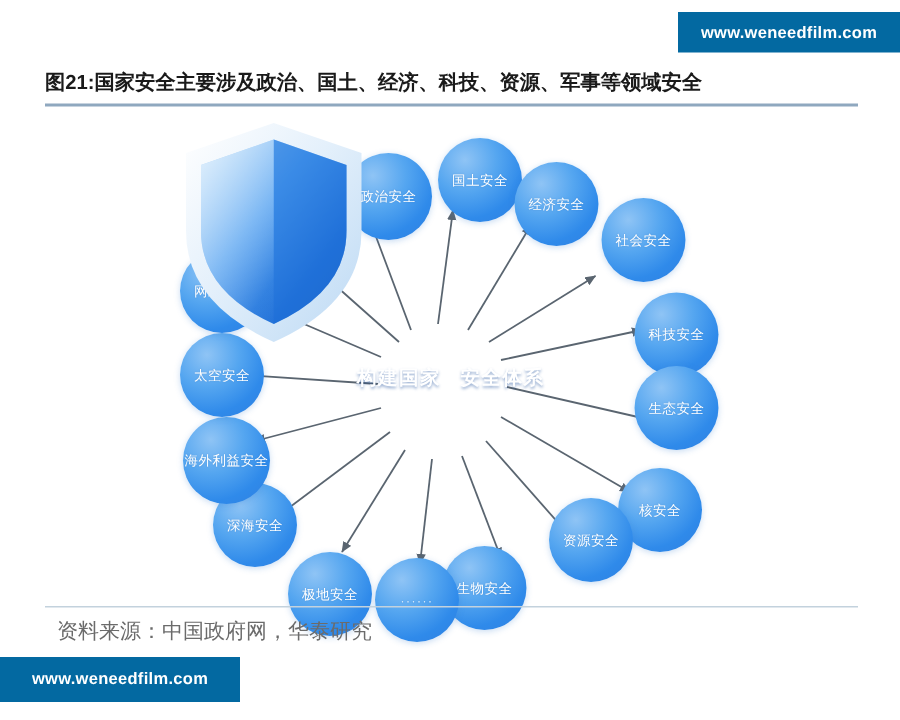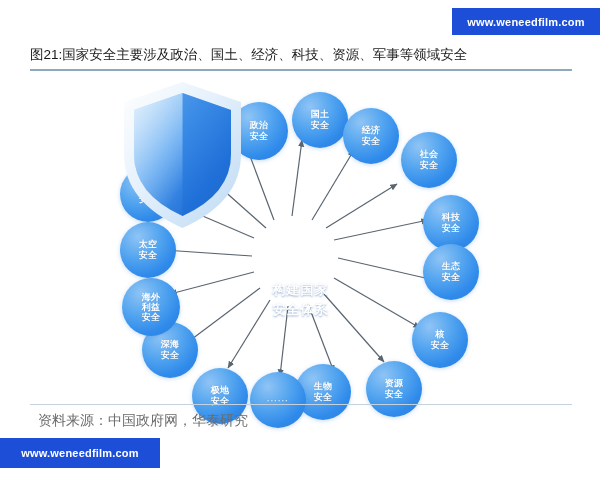--- a/index.html
+++ b/index.html
@@ -11,21 +11,21 @@
     height: 480px;
     background: #ffffff;
     font-family: "Liberation Sans", "DejaVu Sans", sans-serif;
     position: relative;
     overflow: hidden;
   }
 
   
   .watermark {
     position: absolute;
-    background: #1d4ed8;
+    background: #0369a1;
     color: #ffffff;
     font-size: 11px;
     font-weight: bold;
     letter-spacing: 0.2px;
     display: flex;
     align-items: center;
     justify-content: center;
   }
   #wm-top {
     right: 0;
@@ -42,21 +42,21 @@
 
   
   #title-block {
     position: absolute;
     left: 30px;
     top: 46px;
     width: 542px;
   }
   #chart-title {
     font-size: 13.5px;
-    font-weight: normal;
+    font-weight: bold;
     color: #1a1a1a;
     line-height: 18px;
     white-space: nowrap;
   }
   #title-rule {
     margin-top: 5px;
     height: 2px;
     background: #8fa8bf;
     width: 100%;
   }
@@ -90,26 +90,26 @@
   #diagram svg {
     position: absolute;
     left: 0;
     top: 0;
   }
 
   .node {
     position: absolute;
     border-radius: 50%;
     display: flex;
-    flex-direction: column;
+    flex-direction: row;
     align-items: center;
     justify-content: center;
     color: #ffffff;
     font-size: 9px;
-    font-weight: bold;
+    font-weight: normal;
     line-height: 11px;
     background: radial-gradient(circle at 32% 26%, #8fc4f5 0%, #55a6f0 38%, #2f8aea 70%, #2f7fe0 100%);
     box-shadow: 0 1px 4px rgba(60,130,210,0.28);
     letter-spacing: 0.3px;
     text-shadow: 0 0 1px rgba(30,90,160,0.35);
   }
   .node span { display: block; }
   .node.ellipsis {
     font-size: 8px;
     letter-spacing: 1px;
@@ -124,23 +124,22 @@
     width: 125px;
     height: 150px;
   }
   #shield-label {
     position: absolute;
     left: 118px;
     top: 104px;
     width: 125px;
     height: 150px;
     display: flex;
-    flex-direction: column;
     align-items: center;
-    justify-content: flex-end;
+    justify-content: space-between;
     color: #ffffff;
     font-size: 13px;
     font-weight: bold;
     line-height: 20px;
     letter-spacing: 1px;
     text-shadow: 0 1px 2px rgba(20,70,150,0.45);
     pointer-events: none;
     padding-bottom: 14px;
     box-sizing: border-box;
   }
@@ -216,21 +215,21 @@
   <div class="node" style="left:303px;top:164px;width:56px;height:56px;">
     <span>生态</span>
     <span>安全</span>
   </div>
 
   <div class="node" style="left:292px;top:232px;width:56px;height:56px;">
     <span>核</span>
     <span>安全</span>
   </div>
 
-  <div class="node" style="left:246px;top:281px;width:56px;height:56px;">
+  <div class="node" style="left:246px;top:252px;width:56px;height:56px;">
     <span>资源</span>
     <span>安全</span>
   </div>
 
   <div class="node" style="left:175px;top:284px;width:56px;height:56px;">
     <span>生物</span>
     <span>安全</span>
   </div>
 
   <div class="node ellipsis" style="left:130px;top:292px;width:56px;height:56px;">

